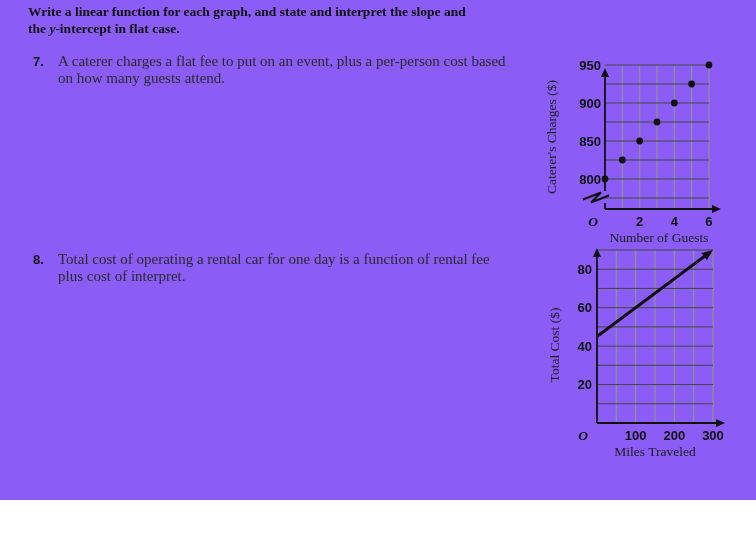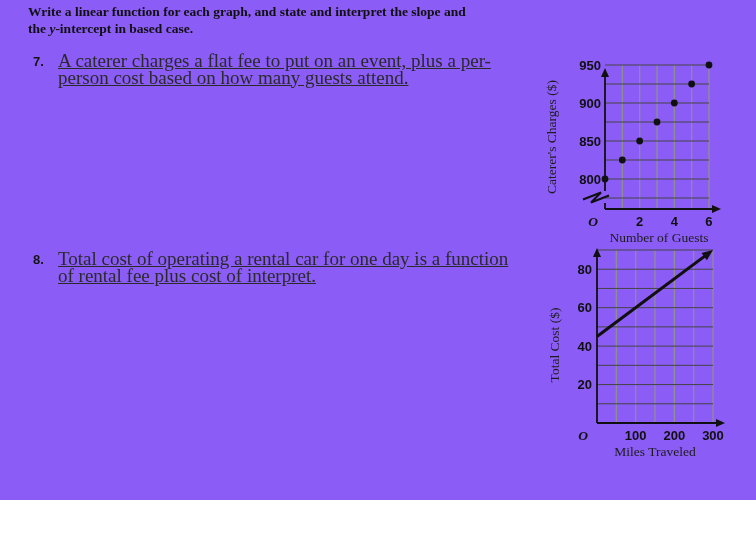--- a/index.html
+++ b/index.html
@@ -4,40 +4,40 @@
 <style>
   html,body{margin:0;padding:0;background:#ffffff;}
   .page{position:relative;width:756px;height:500px;background:#8b5cf6;
         font-family:"Liberation Serif",serif;color:#1f1f1f;overflow:hidden;}
   .header{position:absolute;left:28px;top:4px;width:540px;
           font-weight:bold;font-size:13.5px;line-height:16.5px;color:#101010;}
   .header .ital{font-style:italic;}
   .problem{position:absolute;display:flex;}
   .pnum{font-family:"Liberation Sans",sans-serif;font-weight:bold;
         font-size:13px;width:16px;flex:none;padding-top:1px;color:#141414;}
-  .ptext{font-size:19px;line-height:16.5px;width:458px;margin-left:9px;color:#2a2a2a;text-decoration:underline;}
+  .ptext{font-size:15px;line-height:16.5px;width:458px;margin-left:9px;color:#2a2a2a;}
   #problem-7{left:33px;top:53px;}
   #problem-8{left:33px;top:251px;}
   .graph{position:absolute;}
   #graph1{left:543px;top:45px;}
   #graph2{left:545px;top:243px;}
   svg text.tick{font-family:"Liberation Sans",sans-serif;font-weight:bold;
                 font-size:13px;fill:#101010;}
   svg text.axlabel{font-family:"Liberation Serif",serif;font-size:13.5px;fill:#1c1c1c;}
   svg text.origin{font-family:"Liberation Serif",serif;font-style:italic;
                   font-weight:bold;font-size:13.5px;fill:#101010;}
 </style>
 </head>
 <body>
 
 <div class="page">
 
   <div class="header">
     <div>Write a linear function for each graph, and state and interpret the slope and</div>
-    <div><span>the </span><span class="ital">y</span><span>-intercept in based case.</span></div>
+    <div><span>the </span><span class="ital">y</span><span>-intercept in flat case.</span></div>
   </div>
 
   <div class="problem" id="problem-7">
     <span class="pnum">7.</span>
     <span class="ptext">A caterer charges a flat fee to put on an event, plus a per-person cost based on how many guests attend.</span>
   </div>
 
   <div class="graph" id="graph1"><svg width="212" height="208">
         <line x1="79.33" y1="20" x2="79.33" y2="164" stroke="#8f8f8f" stroke-width="1.3"></line>
         <line x1="96.66" y1="20" x2="96.66" y2="164" stroke="#8f8f8f" stroke-width="1.3"></line>

